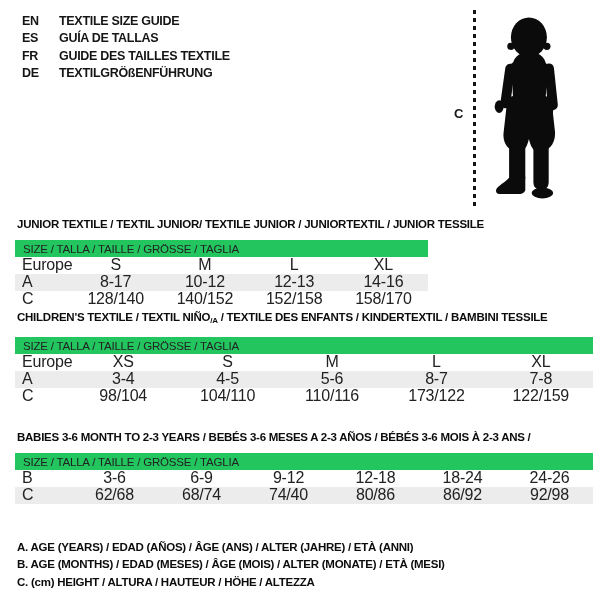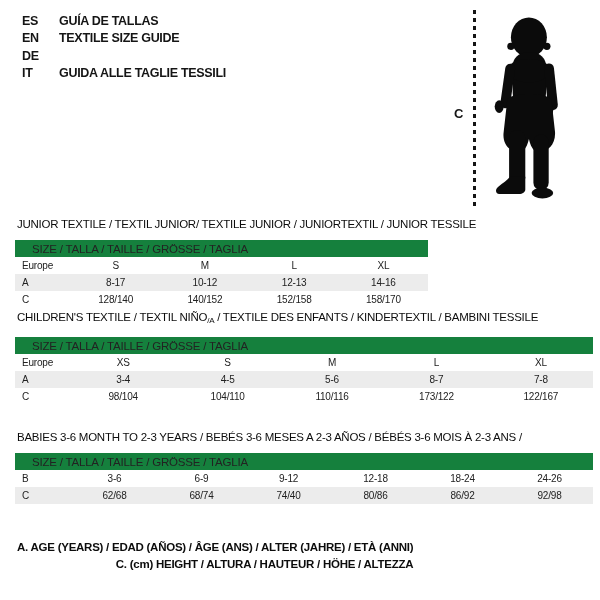--- a/index.html
+++ b/index.html
@@ -20,52 +20,53 @@
     background:repeating-linear-gradient(to bottom,#141414 0 4px,transparent 4px 8px);
   }
   #measure-label{position:absolute;left:14px;top:106px;font-weight:bold;font-size:13px;}
   #silhouette{position:absolute;left:43px;top:8px;width:90px;height:199px;}
   #silhouette *{fill:#0b0b0b;}
   
   .size-section{position:absolute;left:15px;}
   #section-junior{top:217px;width:413px;}
   #section-children{top:310px;width:578px;}
   #section-babies{top:430px;width:578px;}
-  .sec-title{font-weight:normal;font-size:11.5px;letter-spacing:-0.25px;line-height:14px;
+  .sec-title{font-weight:bold;font-size:11.5px;letter-spacing:-0.25px;line-height:14px;
     margin:0 0 9px 2px;color:#0c0c0c;white-space:nowrap;}
   .sec-title .subscript{font-size:8px;vertical-align:-2px;}
-  .size-bar{height:17px;background:#15803d;display:flex;align-items:center;
-    padding-left:17px;font-size:11.5px;letter-spacing:-0.2px;color:#222;box-sizing:border-box;}
+  .size-bar{height:17px;background:#22c55e;display:flex;align-items:center;
+    padding-left:8px;font-size:11.5px;letter-spacing:-0.2px;color:#222;box-sizing:border-box;}
   .t-rows{width:100%;}
-  .t-row{display:flex;height:17px;align-items:center;font-size:10px;letter-spacing:-0.2px;color:#222;}
+  .t-row{display:flex;height:17px;align-items:flex-end;font-size:16px;letter-spacing:-0.2px;color:#222;}
   .t-row:nth-child(even){background:#ececec;}
   .t-label{width:56px;padding-left:7px;box-sizing:border-box;}
   .t-cell{flex:1;text-align:center;}
   
   #legend{position:absolute;left:17px;top:539px;}
-  .legend-line{font-weight:bold;font-size:11.5px;letter-spacing:-0.25px;line-height:17.3px;white-space:nowrap;color:#0c0c0c;text-align:right;}
+  .legend-line{font-weight:bold;font-size:11.5px;letter-spacing:-0.25px;line-height:17.3px;white-space:nowrap;color:#0c0c0c;}
 </style>
 </head>
 <body>
 
 <div id="language-list">
     <div class="lang-row">
+      <span class="lang-code">EN</span>
+      <span class="lang-label">TEXTILE SIZE GUIDE</span>
+    </div>
+    <div class="lang-row">
       <span class="lang-code">ES</span>
       <span class="lang-label">GUÍA DE TALLAS</span>
     </div>
     <div class="lang-row">
-      <span class="lang-code">EN</span>
-      <span class="lang-label">TEXTILE SIZE GUIDE</span>
+      <span class="lang-code">FR</span>
+      <span class="lang-label">GUIDE DES TAILLES TEXTILE</span>
     </div>
     <div class="lang-row">
       <span class="lang-code">DE</span>
-    </div>
-    <div class="lang-row">
-      <span class="lang-code">IT</span>
-      <span class="lang-label">GUIDA ALLE TAGLIE TESSILI</span>
+      <span class="lang-label">TEXTILGRÖßENFÜHRUNG</span>
     </div>
   </div>
 
 <div id="figure-area">
   <span id="measure-label">C</span>
   <div id="measure-line"></div>
   <svg id="silhouette" viewBox="0 0 100 210" xmlns="http://www.w3.org/2000/svg">
     <ellipse cx="51" cy="27" rx="20" ry="22"></ellipse>
     <circle cx="31" cy="37" r="4"></circle>
     <circle cx="71" cy="37" r="4"></circle>
@@ -132,21 +133,21 @@
         <span class="t-cell">5-6</span>
         <span class="t-cell">8-7</span>
         <span class="t-cell">7-8</span>
       </div>
       <div class="t-row">
         <span class="t-label">C</span>
         <span class="t-cell">98/104</span>
         <span class="t-cell">104/110</span>
         <span class="t-cell">110/116</span>
         <span class="t-cell">173/122</span>
-        <span class="t-cell">122/167</span>
+        <span class="t-cell">122/159</span>
       </div>
     </div>
 </div>
 
 <div id="section-babies" class="size-section">
   <div class="sec-title">
       <div>BABIES 3-6 MONTH TO 2-3 YEARS / BEBÉS 3-6 MESES A 2-3 AÑOS / BÉBÉS 3-6 MOIS À 2-3 ANS /</div>
     </div>
   <div class="size-bar">SIZE / TALLA / TAILLE / GRÖSSE / TAGLIA</div>
   <div class="t-rows">
@@ -166,14 +167,15 @@
         <span class="t-cell">74/40</span>
         <span class="t-cell">80/86</span>
         <span class="t-cell">86/92</span>
         <span class="t-cell">92/98</span>
       </div>
     </div>
 </div>
 
 <div id="legend">
     <div class="legend-line">A. AGE (YEARS) / EDAD (AÑOS) / ÂGE (ANS) / ALTER (JAHRE) / ETÀ (ANNI)</div>
+    <div class="legend-line">B. AGE (MONTHS) / EDAD (MESES) / ÂGE (MOIS) / ALTER (MONATE) / ETÀ (MESI)</div>
     <div class="legend-line">C. (cm) HEIGHT / ALTURA / HAUTEUR / HÖHE / ALTEZZA</div>
   </div>
 
 </body></html>

